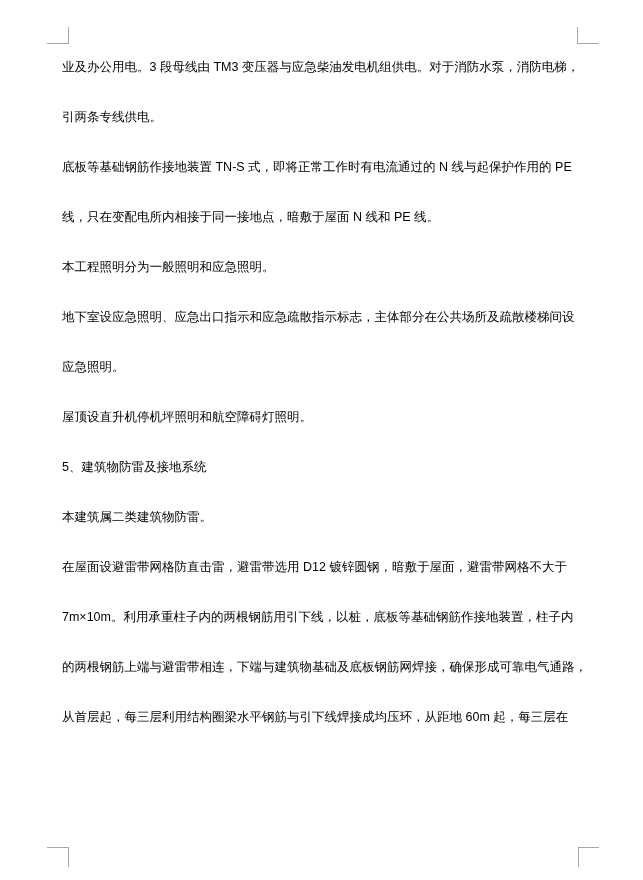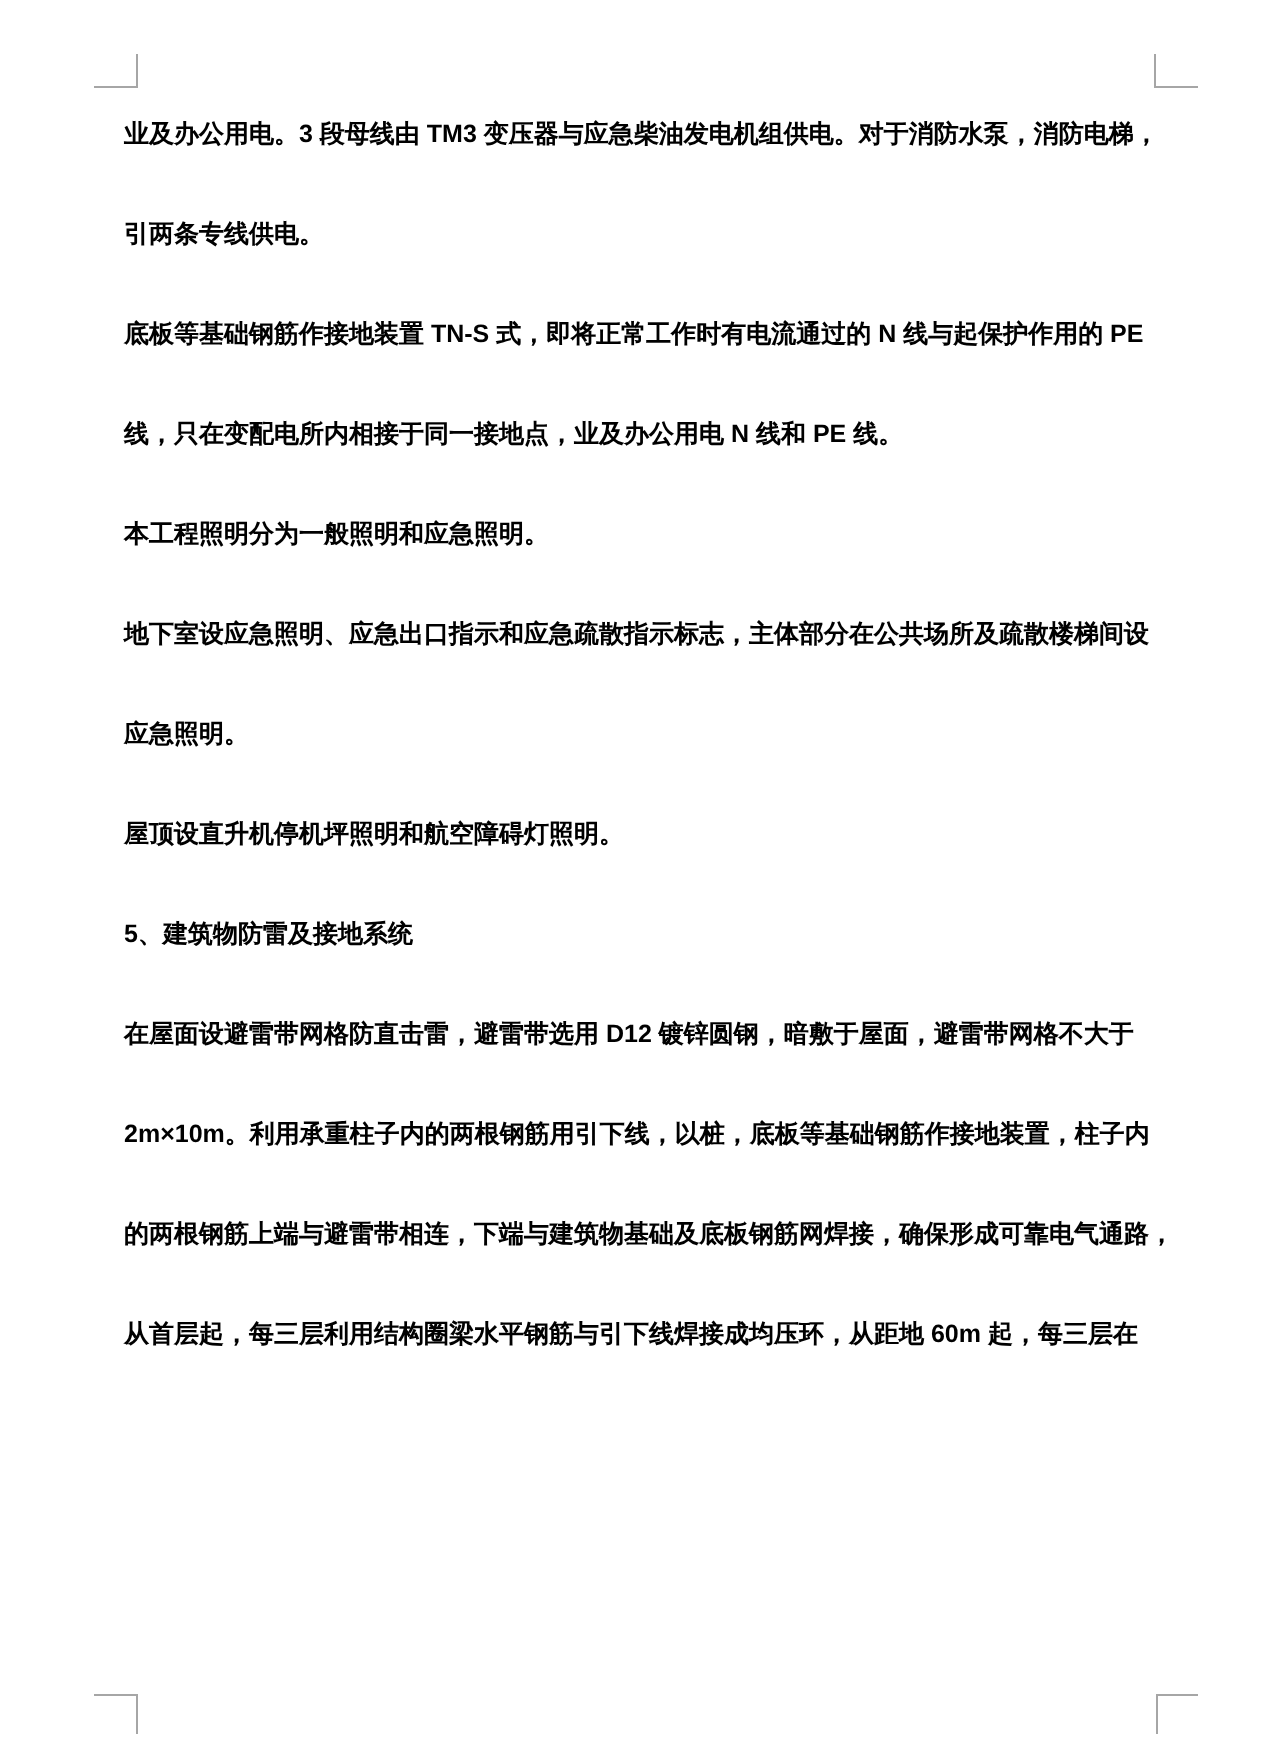--- a/index.html
+++ b/index.html
@@ -7,21 +7,20 @@
     padding: 0;
     background: #ffffff;
   }
   .page {
     position: relative;
     width: 643px;
     height: 880px;
     background: #ffffff;
     overflow: hidden;
     font-family: "Liberation Sans", sans-serif;
-    font-weight: bold;
   }
   
   .crop {
     position: absolute;
     pointer-events: none;
   }
   .crop-tl {
     left: 47px; top: 27px; width: 21px; height: 16px;
     border-right: 1px solid #a6a6a6;
     border-bottom: 1px solid #a6a6a6;
@@ -65,25 +64,26 @@
 
   <div class="crop crop-tl"></div>
   <div class="crop crop-tr"></div>
   <div class="crop crop-bl"></div>
   <div class="crop crop-br"></div>
 
   <div class="text-block">
     <div class="line">业及办公用电。3 段母线由 TM3 变压器与应急柴油发电机组供电。对于消防水泵，消防电梯，</div>
     <div class="line">引两条专线供电。</div>
     <div class="line">底板等基础钢筋作接地装置 TN-S 式，即将正常工作时有电流通过的 N 线与起保护作用的 PE</div>
-    <div class="line">线，只在变配电所内相接于同一接地点，业及办公用电 N 线和 PE 线。</div>
+    <div class="line">线，只在变配电所内相接于同一接地点，暗敷于屋面 N 线和 PE 线。</div>
     <div class="line">本工程照明分为一般照明和应急照明。</div>
     <div class="line">地下室设应急照明、应急出口指示和应急疏散指示标志，主体部分在公共场所及疏散楼梯间设</div>
     <div class="line">应急照明。</div>
     <div class="line">屋顶设直升机停机坪照明和航空障碍灯照明。</div>
     <div class="line">5、建筑物防雷及接地系统</div>
+    <div class="line">本建筑属二类建筑物防雷。</div>
     <div class="line">在屋面设避雷带网格防直击雷，避雷带选用 D12 镀锌圆钢，暗敷于屋面，避雷带网格不大于</div>
-    <div class="line">2m×10m。利用承重柱子内的两根钢筋用引下线，以桩，底板等基础钢筋作接地装置，柱子内</div>
+    <div class="line">7m×10m。利用承重柱子内的两根钢筋用引下线，以桩，底板等基础钢筋作接地装置，柱子内</div>
     <div class="line">的两根钢筋上端与避雷带相连，下端与建筑物基础及底板钢筋网焊接，确保形成可靠电气通路，</div>
     <div class="line">从首层起，每三层利用结构圈梁水平钢筋与引下线焊接成均压环，从距地 60m 起，每三层在</div>
   </div>
 
 </div>
 
 </body></html>

